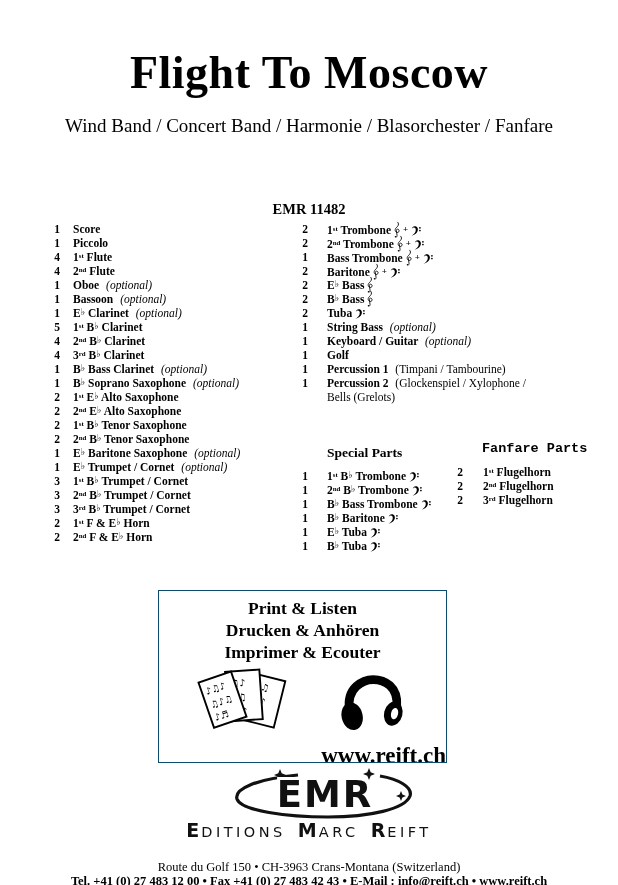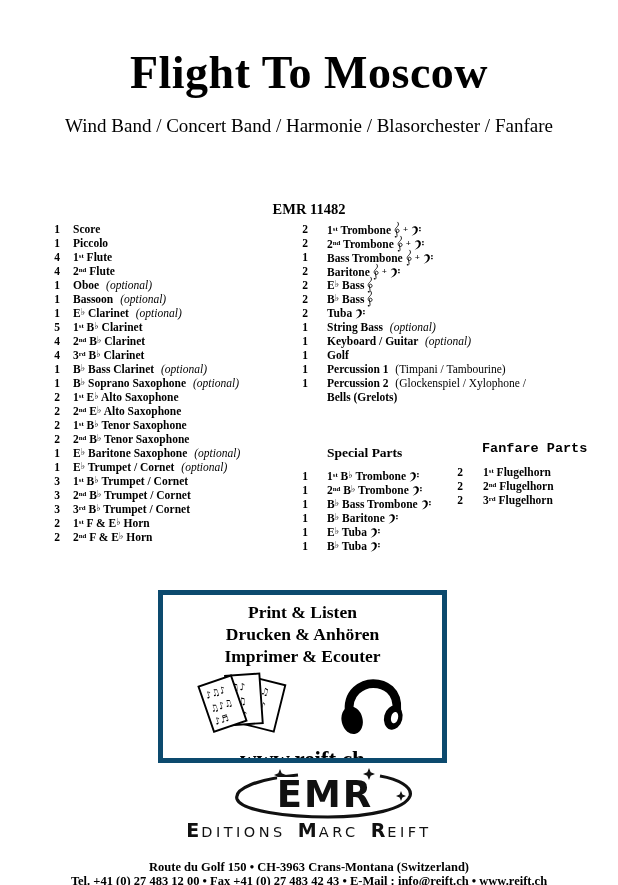--- a/index.html
+++ b/index.html
@@ -15,49 +15,49 @@
   .col-left{left:45px;width:250px;}
   .col-right{left:293px;width:315px;}
   .irow{display:flex;height:14px;line-height:14px;font-size:11.5px;font-weight:bold;white-space:nowrap;}
   .qty{width:24px;text-align:center;flex:none;}
   .nm{margin-left:4px;}
   .col-right .nm,.special .nm{margin-left:10px;}
   sup{font-size:.6em;line-height:0;vertical-align:.5em;letter-spacing:0;}
   .flat{font-family:"DejaVu Sans",sans-serif;font-size:.82em;vertical-align:.2em;line-height:1;}
   .note{font-weight:normal;margin-left:4px;}
   .note.it{font-style:italic;}
-  .cont .nm{font-weight:bold;}
+  .cont .nm{font-weight:normal;}
   .clef{display:inline-block;vertical-align:middle;}
   .clef.treble{height:17px;width:8px;margin:-4px 0 0 2px;}
   .clef.bass{height:11px;width:12px;margin:-2px 0 0 2px;}
   .plus{font-size:9px;vertical-align:2px;margin-left:2px;font-weight:bold;}
 
   .block{position:absolute;}
   .special{left:293px;top:445px;}
   .fanfare{left:450px;top:441px;}
   .bheading{font-size:13.5px;font-weight:bold;white-space:nowrap;}
   .special .bheading{margin-left:34px;margin-bottom:8px;}
   .fanfare .bheading{margin-left:32px;margin-bottom:9px;font-family:Liberation Mono, monospace;}
   .fanfare .qty{width:20px;}
   .fanfare .nm{margin-left:13px;}
 
-  .promo{position:absolute;left:158px;top:590px;width:289px;height:173px;border:5px solid #0c4a6e;
+  .promo{position:absolute;left:158px;top:590px;width:289px;height:173px;border:1px solid #0c4a6e;
          box-sizing:border-box;text-align:center;overflow:hidden;}
   .promo-line{font-size:17.5px;font-weight:bold;line-height:22px;}
   .promo-line:first-child{margin-top:6px;}
   .promo-icons{display:flex;justify-content:center;align-items:center;gap:46px;height:78px;margin-top:2px;}
-  .promo-site{font-size:23px;font-weight:bold;margin-top:0;}
+  .promo-site{font-size:23px;font-weight:bold;margin-top:0;text-align:right;}
 
   .logo-wrap{position:absolute;top:768px;left:16px;width:100%;text-align:center;line-height:0;}
   .editions{position:absolute;top:819px;left:0;width:100%;display:flex;justify-content:center;
             align-items:baseline;font-family:"DejaVu Sans","Liberation Sans",sans-serif;color:#111;}
   .ed-word{display:inline-flex;align-items:baseline;margin:0 6px;}
   .ed-cap{font-size:19px;font-weight:800;letter-spacing:2px;}
   .ed-rest{font-size:14.5px;font-weight:400;letter-spacing:3.5px;}
-  .addr1{top:836px;font-size:12.5px;font-weight:bold;}
+  .addr1{top:836px;font-size:12.5px;font-weight:normal;}
   .addr2{top:850px;font-size:12.5px;font-weight:bold;}
   .email{text-decoration:underline;cursor:pointer;}
 </style>
 </head>
 <body>
 
 <div class="page">
 
   <div class="center title">Flight To Moscow</div>
   <div class="center subtitle">Wind Band / Concert Band / Harmonie / Blasorchester / Fanfare</div>

